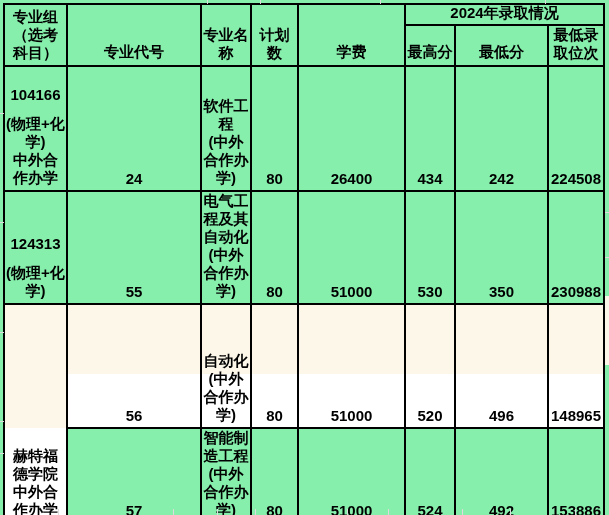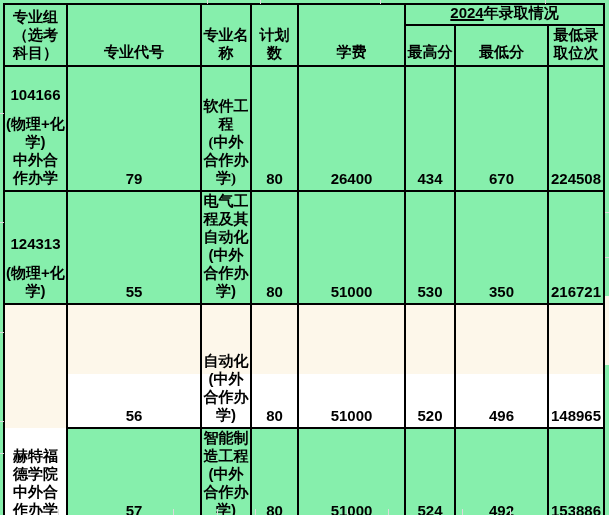--- a/index.html
+++ b/index.html
@@ -36,29 +36,29 @@
   tr.rr2 { height: 109px; }
   tr.rr3 { height: 124px; }
   tr.rr4 { height: 91px; }
 
   td.cell-lines { padding-bottom: 2px; }
   .cell-lines div { line-height: 18px; font-size: 15px; }
   .cell-lines div.line-gap { height: 11px; line-height: 11px; }
 
   td.vtop { vertical-align: top; padding-top: 1px; }
   td.vmid { vertical-align: middle; }
-  td.name-r1 { vertical-align: middle; padding-bottom: 22px; font-family: Liberation Serif, serif; }
+  td.name-r1 { vertical-align: middle; padding-bottom: 22px; }
 
   td.hdr-2024 {
     vertical-align: middle;
     padding: 0;
     line-height: 16px;
     font-size: 15px;
   }
-  .u { text-decoration: underline; text-decoration-thickness: 2px; }
+  .u { text-decoration-thickness: 2px; }
 
   td.bg-band { background: linear-gradient(to bottom, var(--beige) 0, var(--beige) 69px, #ffffff 69px); }
   td.bg-tall { background: linear-gradient(to bottom, var(--beige) 0, var(--beige) 123px, #ffffff 123px); }
 
   .beige-right-strip {
     position: absolute;
     left: 604px;
     top: 296px;
     width: 5px;
     height: 69px;
@@ -114,32 +114,32 @@
 
       <tr class="rr1">
         <td class="cell-lines">
             <div>104166</div>
             <div class="line-gap"></div>
             <div>(物理+化</div>
             <div>学)</div>
             <div>中外合</div>
             <div>作办学</div>
           </td>
-        <td>79</td>
+        <td>24</td>
         <td class="cell-lines name-r1">
             <div>软件工</div>
             <div>程</div>
             <div>(中外</div>
             <div>合作办</div>
             <div>学)</div>
           </td>
         <td>80</td>
         <td>26400</td>
         <td>434</td>
-        <td>670</td>
+        <td>242</td>
         <td>224508</td>
       </tr>
 
       <tr class="rr2">
         <td class="cell-lines">
             <div>124313</div>
             <div class="line-gap"></div>
             <div>(物理+化</div>
             <div>学)</div>
           </td>
@@ -149,21 +149,21 @@
             <div>程及其</div>
             <div>自动化</div>
             <div>(中外</div>
             <div>合作办</div>
             <div>学)</div>
           </td>
         <td>80</td>
         <td>51000</td>
         <td>530</td>
         <td>350</td>
-        <td>216721</td>
+        <td>230988</td>
       </tr>
 
       <tr class="rr3">
         <td rowspan="2" class="cell-lines vtop bg-tall">
             <div>赫特福</div>
             <div>德学院</div>
             <div>中外合</div>
             <div>作办学</div>
           </td>
         <td class="bg-band">56</td>

